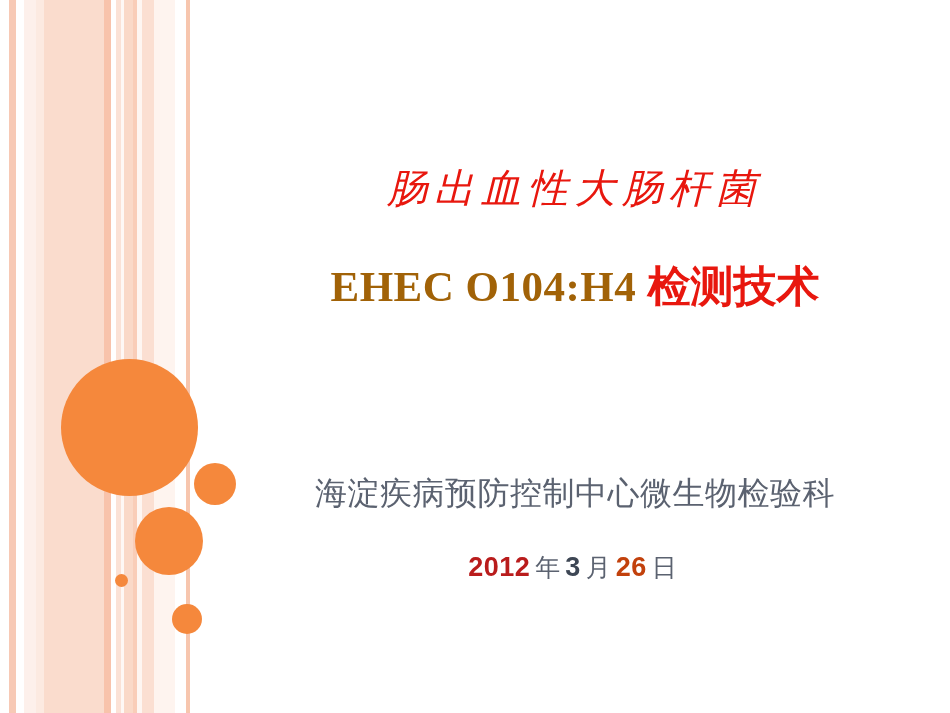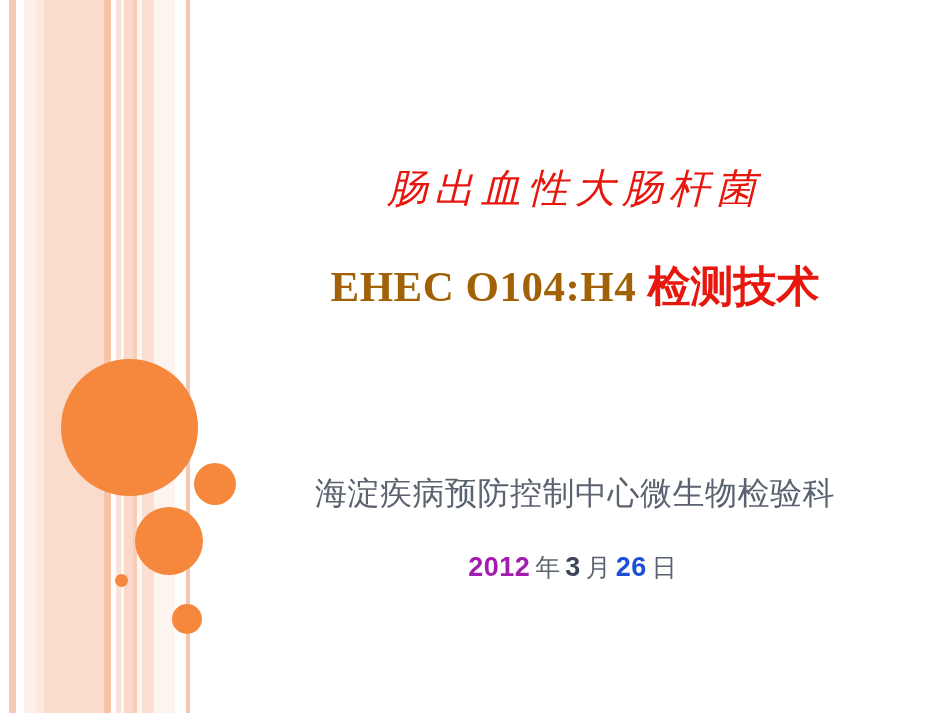--- a/index.html
+++ b/index.html
@@ -163,17 +163,17 @@
 
     <div id="title-line-1" style="color: rgb(232, 23, 14);">肠出血性大肠杆菌</div>
 
     <div id="title-line-2">
       <span class="latin" style="color: #a16207;">EHEC O104:H4 </span><span class="han" style="color: rgb(232, 23, 14); text-align: right;">检测技术</span>
     </div>
 
     <div id="subtitle-org" style="color: rgb(91, 98, 112);">海淀疾病预防控制中心微生物检验科</div>
 
     <div id="subtitle-date">
-      <span class="num" style="color: #a21caf;">2012</span><span class="han" style="color: rgb(91, 98, 112);">年</span><span class="num" style="color: rgb(61, 70, 84);">3</span><span class="han" style="color: rgb(91, 98, 112);">月</span><span class="num" style="color: #1d4ed8;">26</span><span class="han" style="color: rgb(91, 98, 112);">日</span>
+      <span class="num" style="color: #b91c1c;">2012</span><span class="han" style="color: rgb(91, 98, 112);">年</span><span class="num" style="color: rgb(61, 70, 84);">3</span><span class="han" style="color: rgb(91, 98, 112);">月</span><span class="num" style="color: #c2410c;">26</span><span class="han" style="color: rgb(91, 98, 112);">日</span>
     </div>
 
   </div>
 </div>
 
 </body></html>

